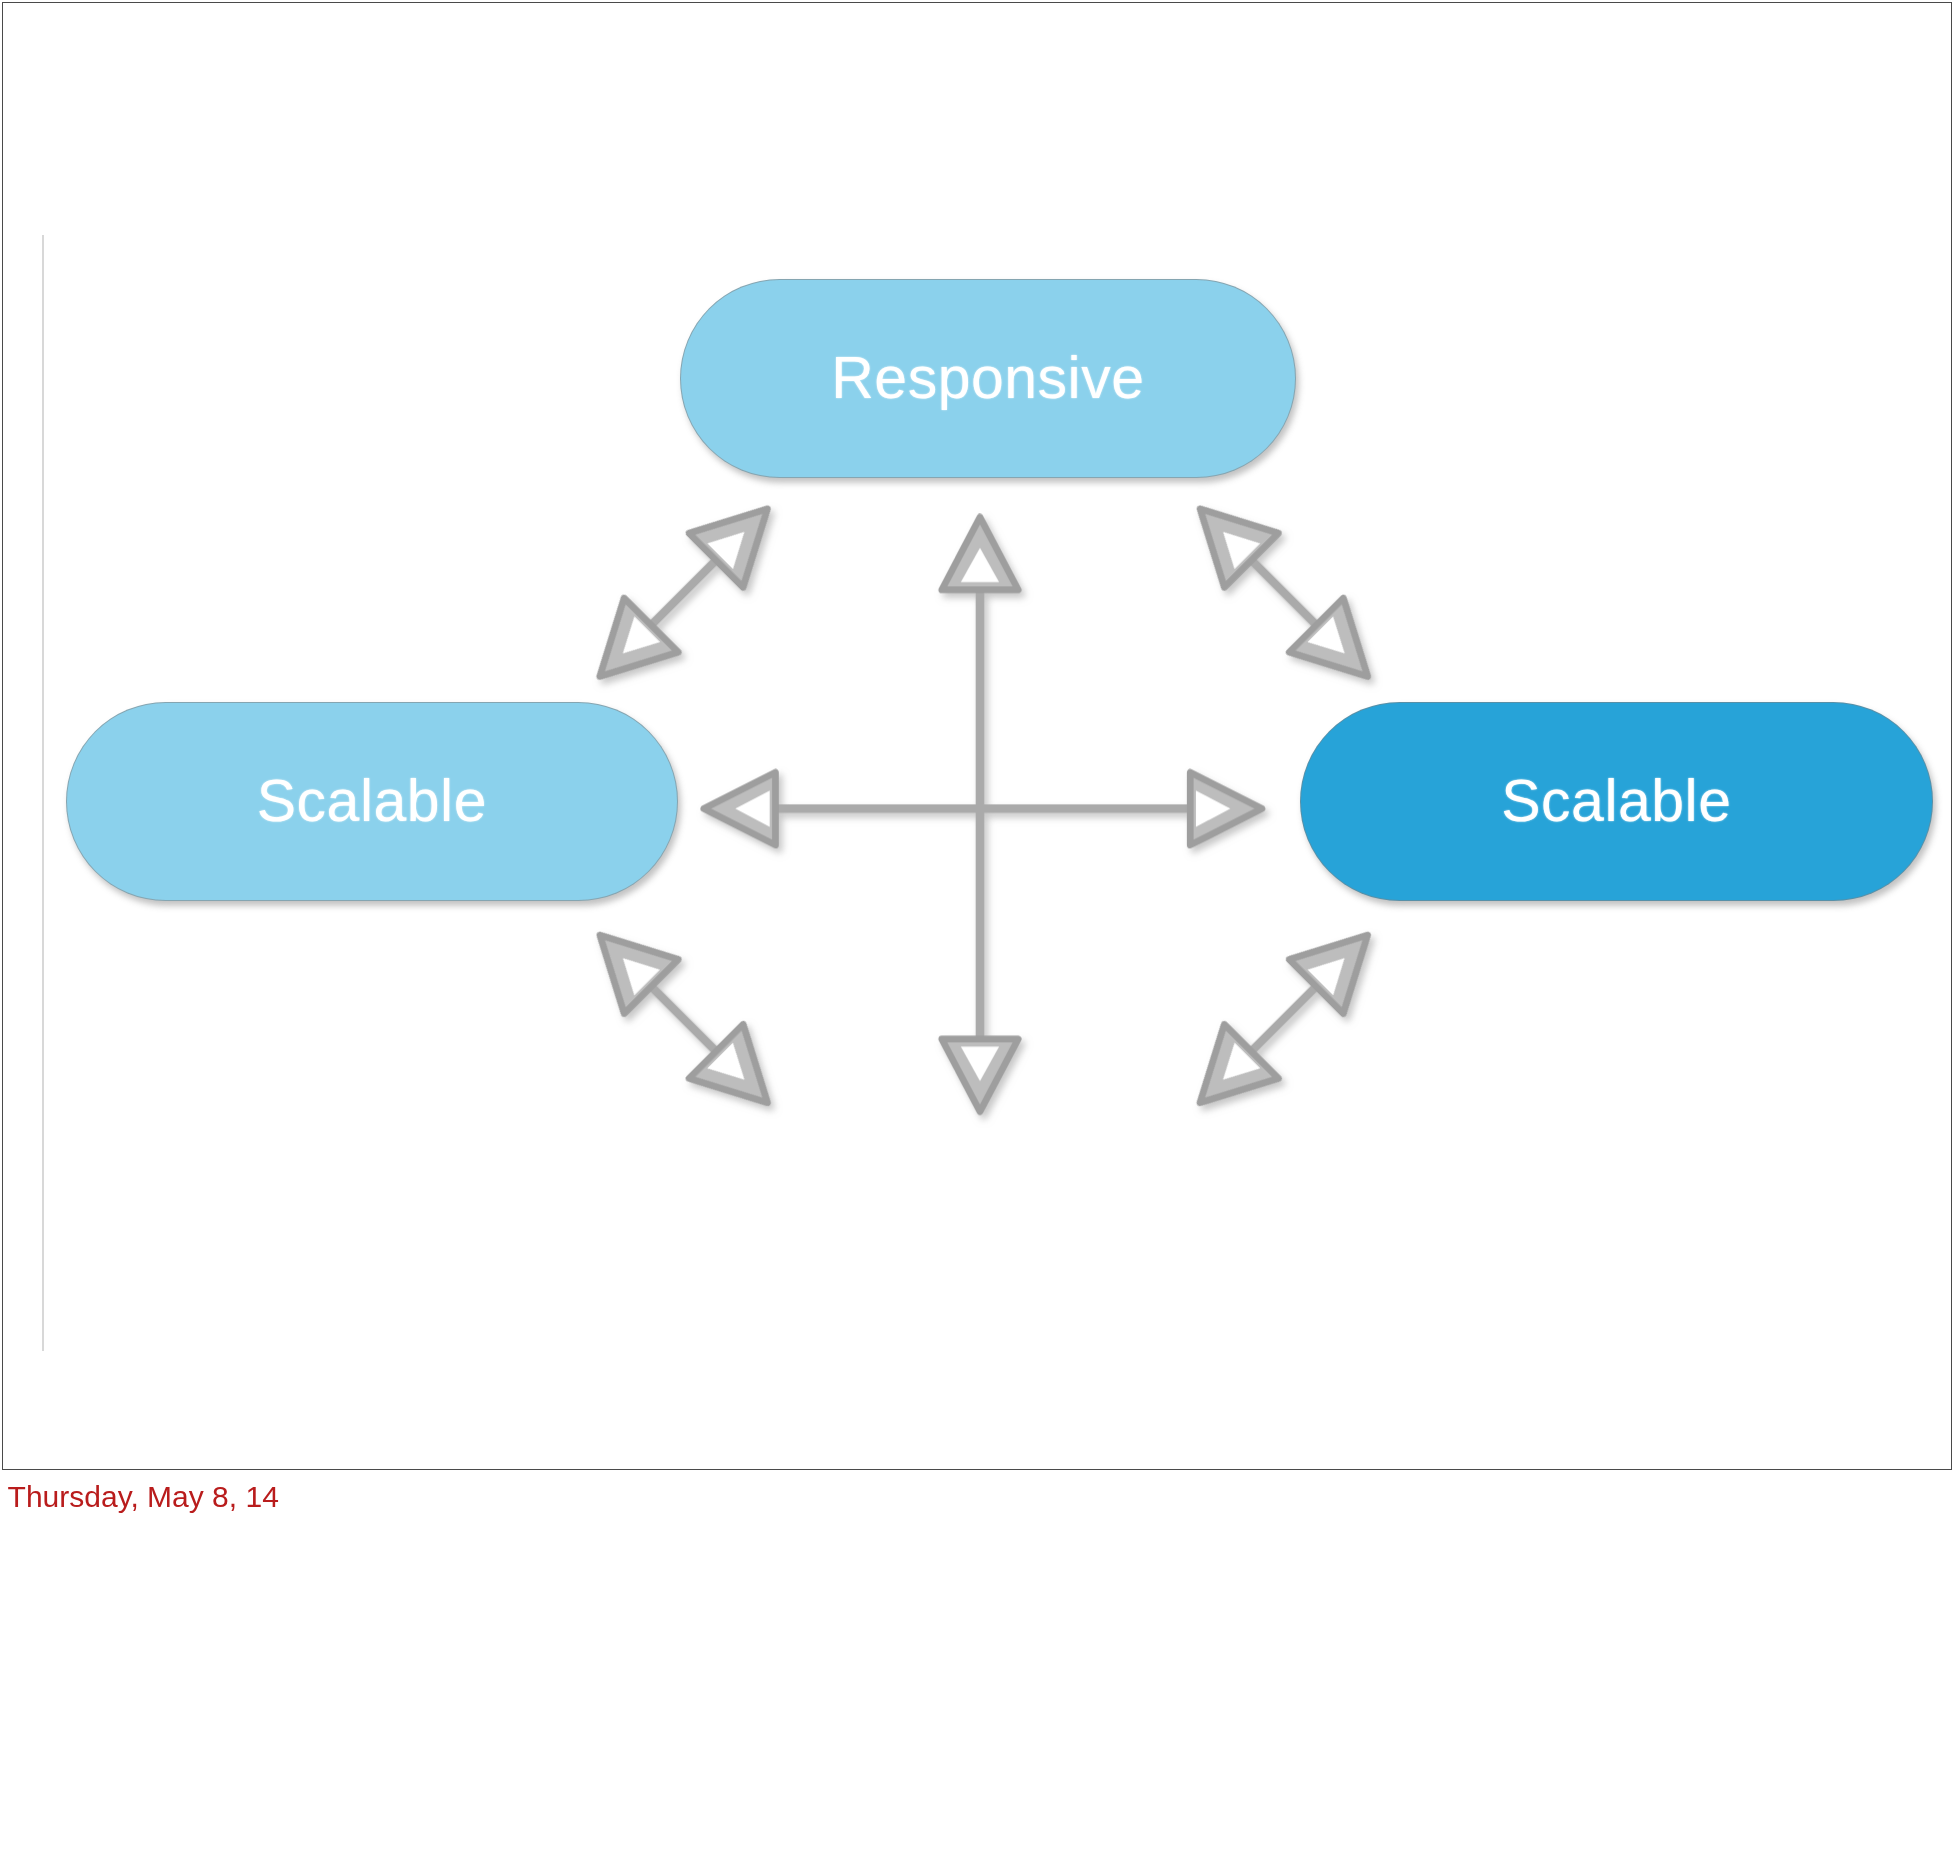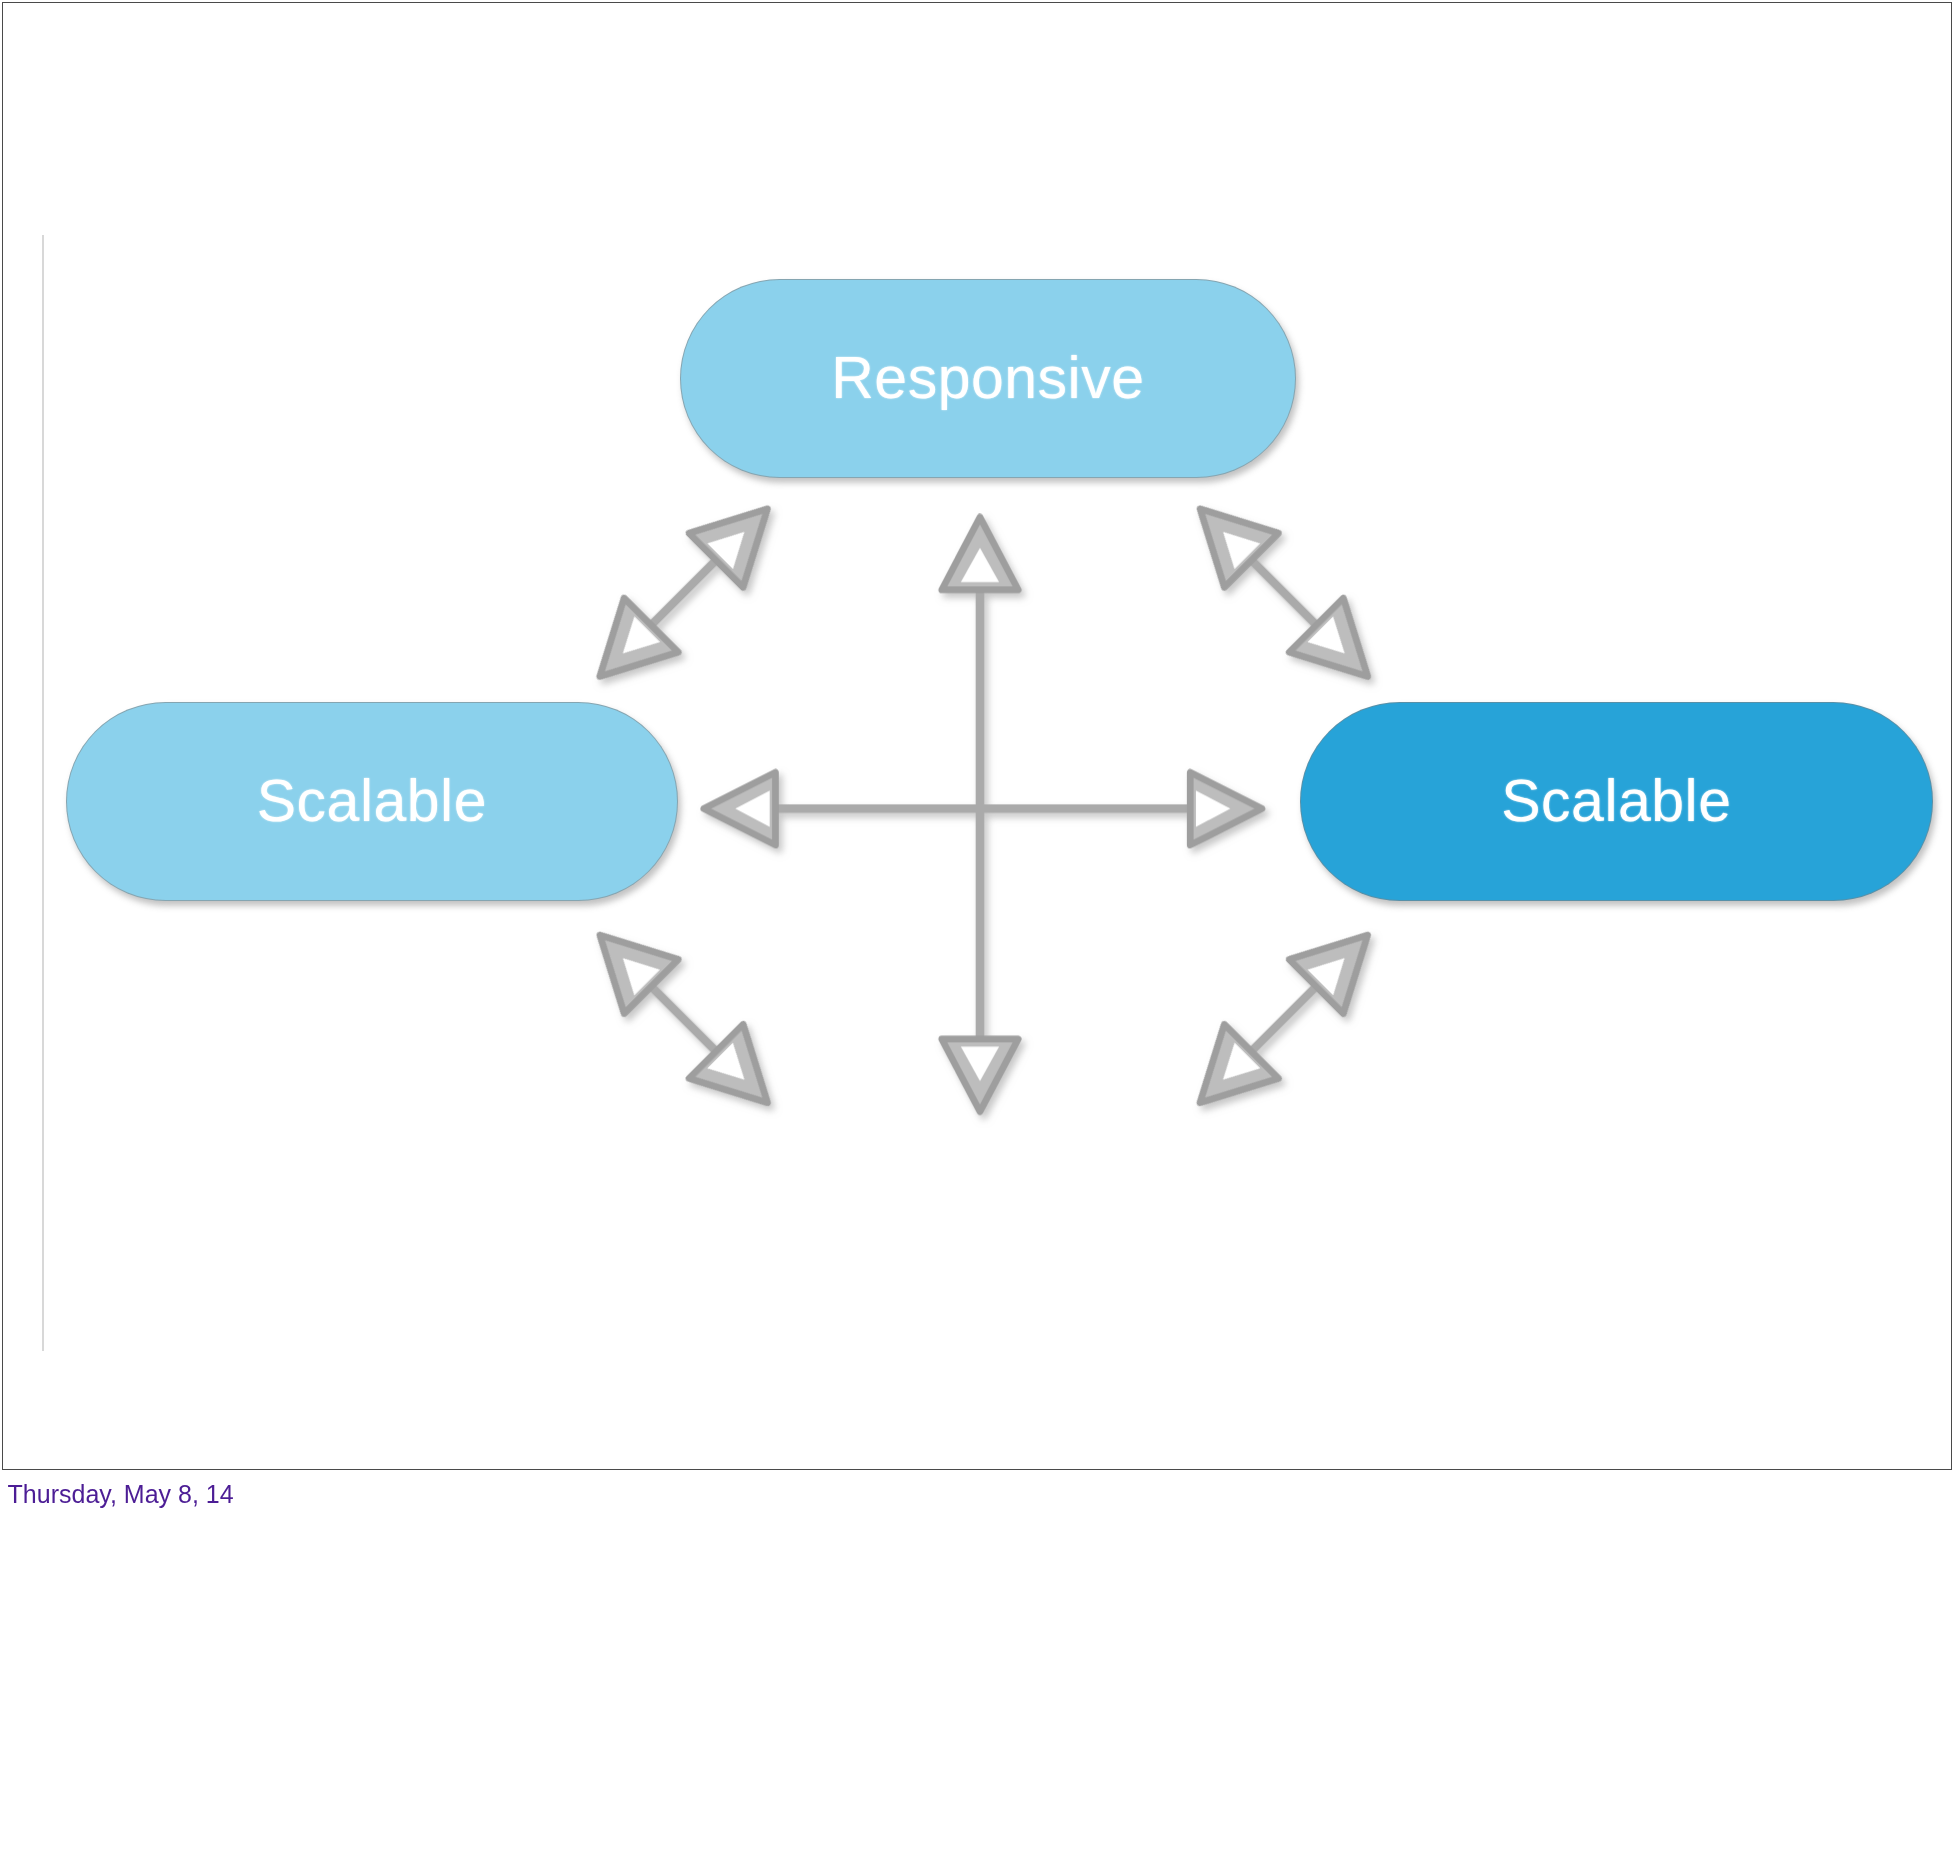--- a/index.html
+++ b/index.html
@@ -79,22 +79,22 @@
   }
   #node-event-driven {
     left: 680px;  top: 1121px; width: 610px; height: 199px;
   }
 
   
   #slide-footer {
     position: absolute;
     left: 7.6px;
     top: 1480px;
-    font-size: 25px;
-    color: #4c1d95;
+    font-size: 30px;
+    color: #b91c1c;
     font-family: "Liberation Sans", sans-serif;
     white-space: nowrap;
   }
 </style>
 </head>
 <body>
 
 <div id="slide-frame" style="border-color: rgb(74, 74, 74); background: rgb(255, 255, 255);">
 
   <div id="content-guide-line" style="background: rgb(216, 216, 216);"></div>

